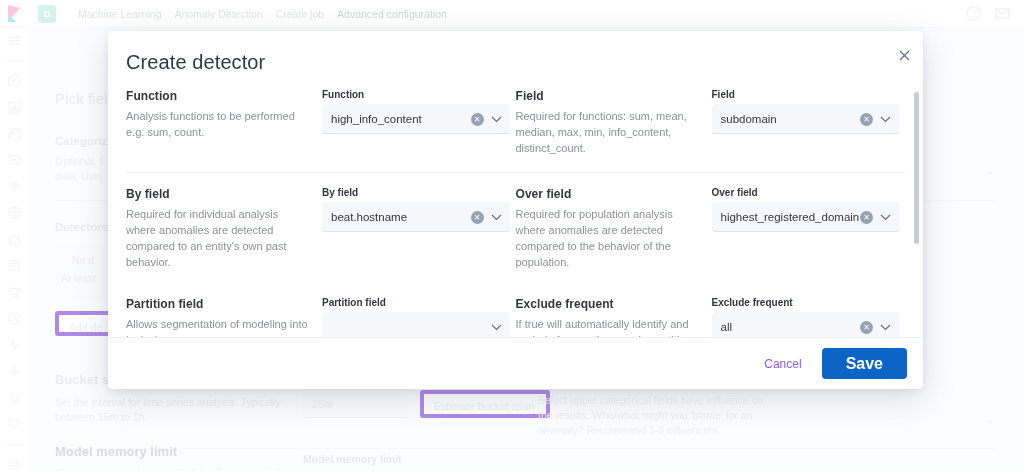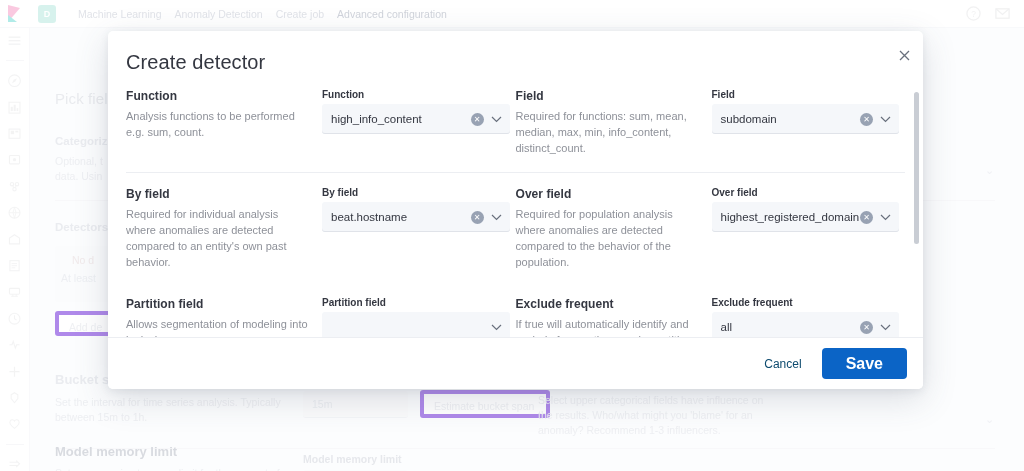--- a/index.html
+++ b/index.html
@@ -117,21 +117,21 @@
 
   .divider { height: 1px; background: #eceef2; margin: 16px 0 14px 0; }
 
   .modal-footer {
     position: absolute; left: 0; right: 0; bottom: 0; height: 52px;
     border-top: 1px solid #eceef2; background: #fff;
     display: flex; align-items: center; justify-content: flex-end;
     padding-right: 16px; gap: 16px;
   }
   .btn-cancel {
-    background: none; border: none; color: #0c4a6e; font-size: 12px;
+    background: none; border: none; color: #8b5cf6; font-size: 12px;
     cursor: pointer; padding: 6px 4px; font-family: "Liberation Sans", sans-serif;
   }
   .btn-save {
     background: #0b64c6; border: none; color: #fff; font-size: 16px; font-weight: bold;
     border-radius: 4px; padding: 0 24px; height: 31px; cursor: pointer;
     font-family: "Liberation Sans", sans-serif;
   }
 
   
   .mscroll-track {

